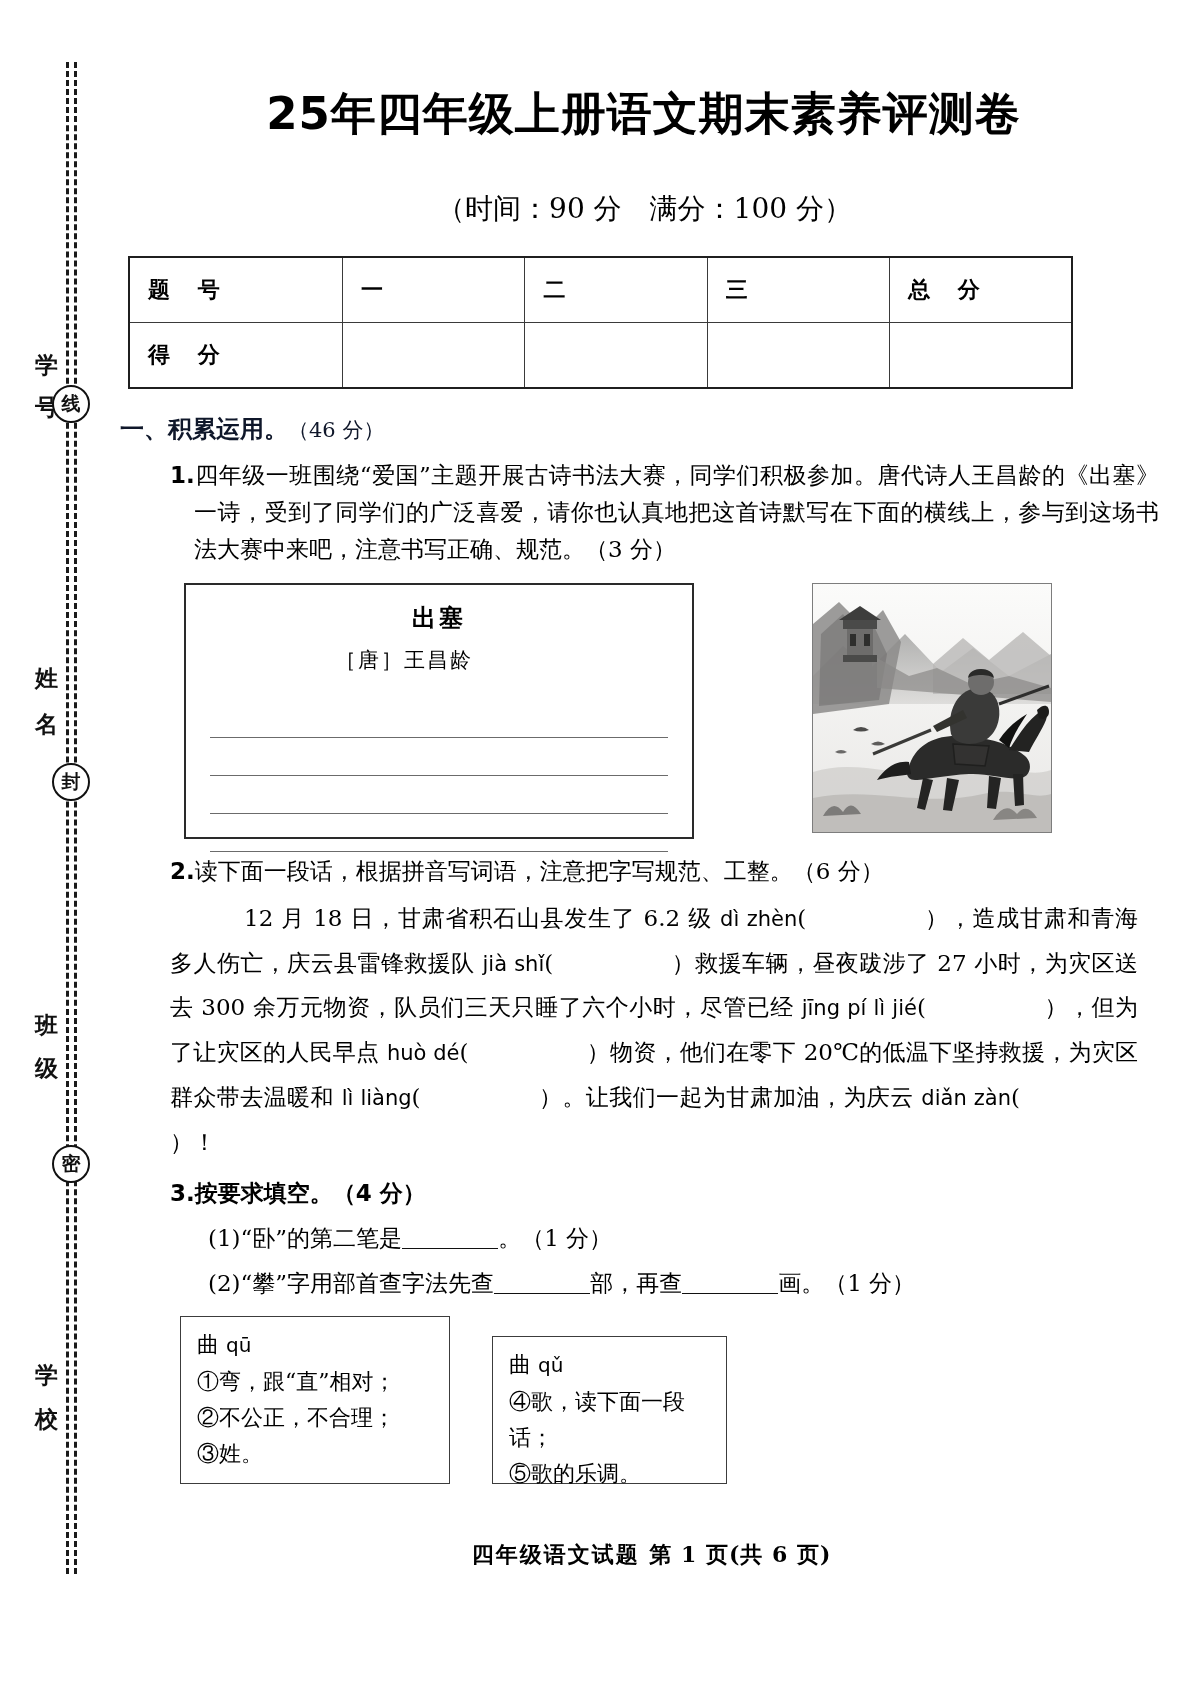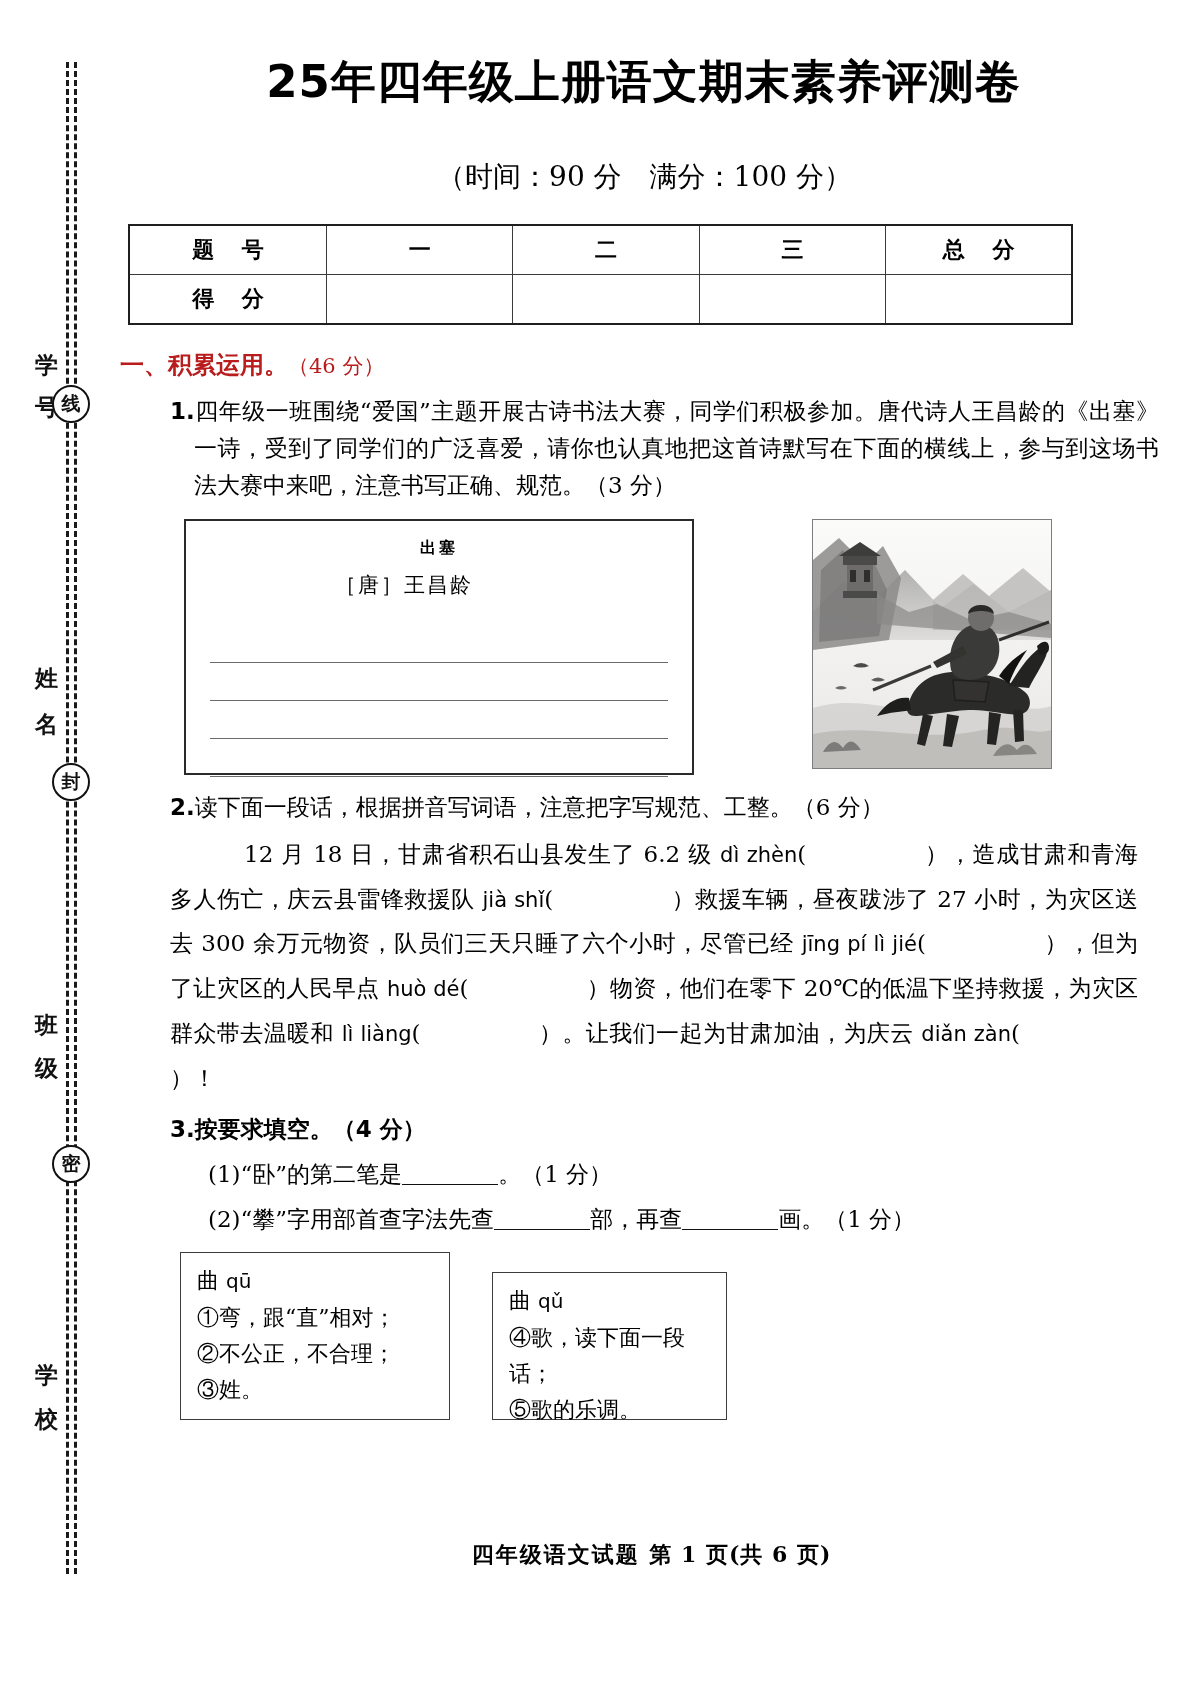--- a/index.html
+++ b/index.html
@@ -72,21 +72,21 @@
   #content {
     position: absolute;
     left: 112px;
     top: 0;
     width: 1079px;
     height: 1684px;
   }
 
   .paper-title {
     margin: 0;
-    padding-top: 56px;
+    padding-top: 88px;
     text-align: center;
     font-family: "DejaVu Sans", "Liberation Sans", sans-serif;
     font-size: 45px;
     font-weight: 700;
     letter-spacing: 1px;
     color: #000;
     line-height: 1.15;
     padding-right: 16px;
   }
   .paper-subtitle {
@@ -102,40 +102,39 @@
   
   table.score-table {
     margin: 28px 0 0 16px;
     width: 945px;
     border-collapse: collapse;
     table-layout: fixed;
   }
   table.score-table td {
     border: 1px solid #3a3a3a;
     height: 48px;
-    text-align: center;
     vertical-align: middle;
     font-family: "DejaVu Sans", "Liberation Sans", sans-serif;
     font-size: 22px;
     font-weight: 700;
     letter-spacing: 10px;
-    padding: 0;
+    padding: 8px;
     text-indent: 10px;
     color: #000;
   }
   table.score-table td.lbl { width: 196px; }
   table.score-table { border: 2px solid #1f1f1f; }
 
   
   .sec-head {
     margin: 24px 0 0 8px;
     font-family: "DejaVu Sans", "Liberation Sans", sans-serif;
     font-size: 24px;
     font-weight: 700;
-    color: #b91c1c;
+    color: #0f172a;
   }
   .sec-head .pts {
     font-weight: 400;
     font-family: "DejaVu Serif", "Liberation Serif", serif;
     font-size: 21px;
   }
 
   .q {
     margin: 12px 0 0 0;
     font-family: "DejaVu Serif", "Liberation Serif", serif;
@@ -168,21 +167,21 @@
     width: 510px;
     height: 256px;
     border: 2px solid #2a2a2a;
     box-sizing: border-box;
     background: #fff;
   }
   .poem-title {
     text-align: center;
     margin-top: 17px;
     font-family: "DejaVu Sans", "Liberation Sans", sans-serif;
-    font-size: 16px;
+    font-size: 24px;
     font-weight: 700;
     letter-spacing: 3px;
     color: #000;
   }
   .poem-author {
     text-align: center;
     margin-top: 12px;
     font-family: "DejaVu Serif", "Liberation Serif", serif;
     font-size: 21px;
     letter-spacing: 2px;

